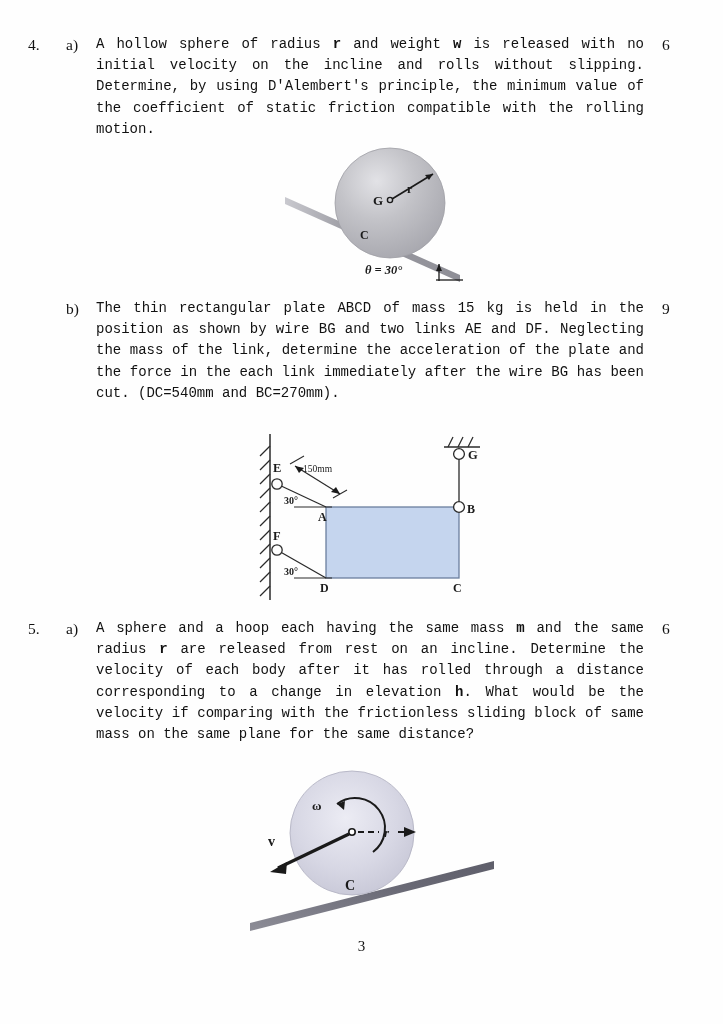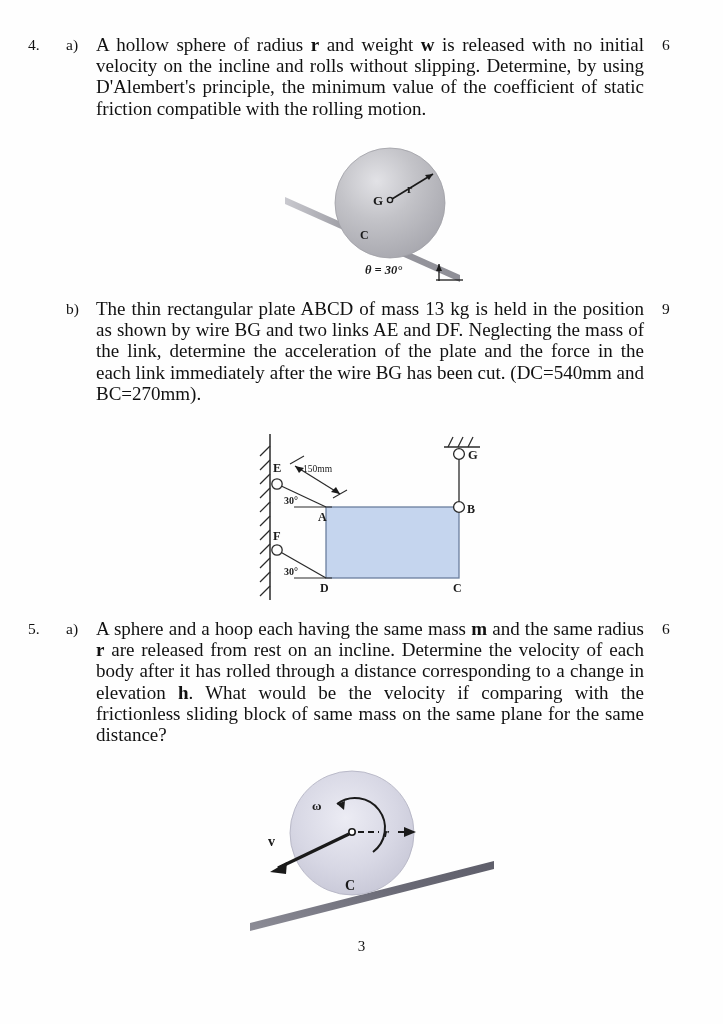--- a/index.html
+++ b/index.html
@@ -42,25 +42,26 @@
     left: 66px;
     width: 28px;
     font-size: 15.5px;
     line-height: 21px;
     text-align: left;
   }
   .qtext {
     position: absolute;
     left: 96px;
     width: 548px;
-    font-size: 19px;
+    font-size: 14px;
     line-height: 21.2px;
     text-align: justify;
     text-justify: inter-word;
     hyphens: none;
+    font-family: Liberation Mono, monospace;
   }
   .qmarks {
     position: absolute;
     left: 662px;
     width: 24px;
     font-size: 15.5px;
     line-height: 21px;
     text-align: left;
   }
   b, .bold { font-weight: bold; }
@@ -143,21 +144,21 @@
         <polygon points="184,124 181,131 187,131" fill="#1a1a1a"></polygon>
       </g>
       <text class="fig-label" x="110" y="134" font-size="12.5" font-style="italic">θ = 30°</text>
     </svg>
   </div>
 
   <div class="question" style="top:298px;">
     <div class="qnum"></div>
     <div class="qpart">b)</div>
     <div class="qtext">
-      The thin rectangular plate ABCD of mass 13 kg is held in the position
+      The thin rectangular plate ABCD of mass 15 kg is held in the position
       as shown by wire BG and two links AE and DF. Neglecting the mass
       of the link, determine the acceleration of the plate and the force in the
       each link immediately after the wire BG has been cut. (DC=540mm
       and BC=270mm).
     </div>
     <div class="qmarks">9</div>
   </div>
 
   <div class="figure" style="left:248px; top:428px;">
     <svg width="250" height="176" viewBox="0 0 250 176">

